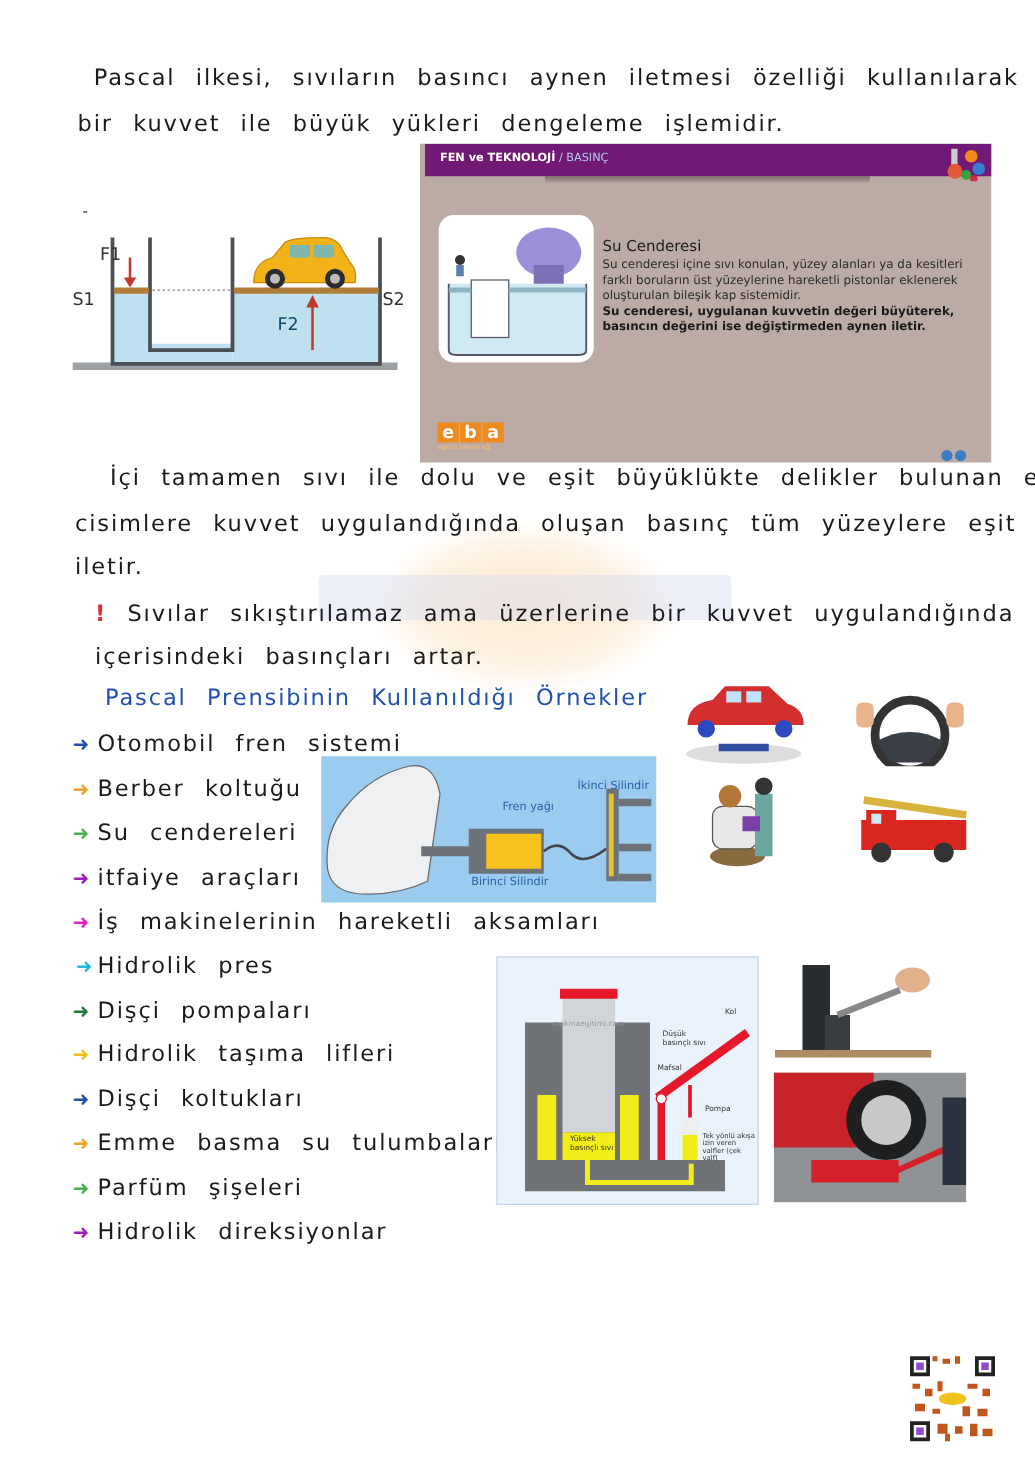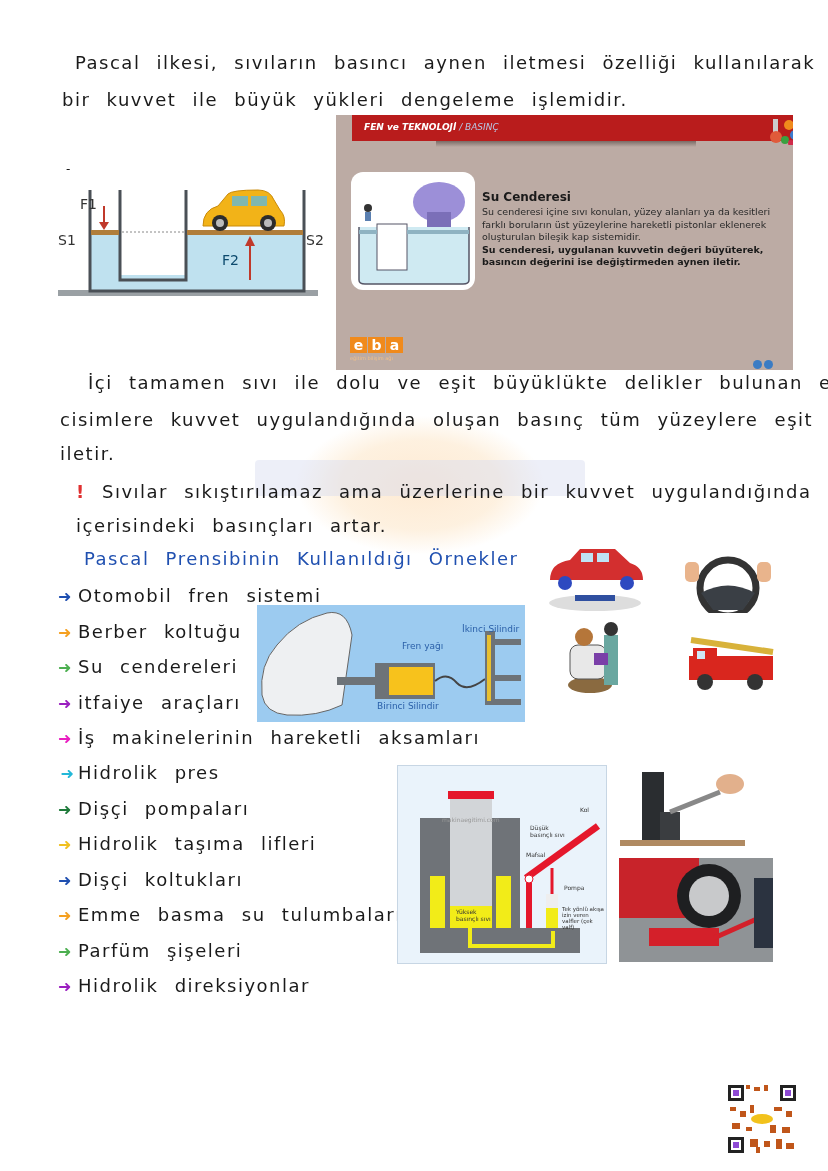--- a/index.html
+++ b/index.html
@@ -8,26 +8,26 @@
   .hand{font-family:"DejaVu Sans",sans-serif;font-size:18px;letter-spacing:1.5px;word-spacing:9px;color:#1a1a1a;position:absolute;white-space:nowrap;}
   .abs{position:absolute;}
   
   .wm{position:absolute;left:255px;top:415px;width:330px;height:150px;}
   .wm-sun{position:absolute;left:40px;top:0;width:250px;height:140px;border-radius:50%;
           background:radial-gradient(ellipse at center,#fde3c4 0%,#fdecd5 45%,rgba(255,255,255,0) 70%);opacity:.75;}
   .wm-band{position:absolute;left:0;top:45px;width:330px;height:36px;background:rgba(215,220,240,.45);border-radius:4px;}
   .wm-text{position:absolute;left:50px;top:46px;font-size:28px;font-weight:bold;color:rgba(170,175,200,.55);letter-spacing:1px;}
   
   .slide{position:absolute;left:336px;top:115px;width:457px;height:255px;background:#bcaba4;overflow:hidden;}
-  .slide-head{position:absolute;left:16px;top:0;width:100%;height:26px;background:#b91c1c;font-style:italic;}
+  .slide-head{position:absolute;left:4px;top:0;width:100%;height:26px;background:#701a75;}
   .slide-head .t1{position:absolute;left:12px;top:7px;font-size:9px;font-weight:bold;color:#fff;}
   .slide-head .t2{font-weight:normal;color:#b8c8e6;}
   .slide-shadow{position:absolute;left:100px;top:26px;width:260px;height:6px;background:linear-gradient(#7a6b66,rgba(188,171,164,0));}
   .slide-card{position:absolute;left:15px;top:57px;width:124px;height:118px;background:#fff;border-radius:12px;}
-  .slide-title{position:absolute;left:146px;top:75px;font-size:12px;font-weight:bold;color:#1a1a1a;}
+  .slide-title{position:absolute;left:146px;top:75px;font-size:12px;font-weight:normal;color:#1a1a1a;}
   .slide-body{position:absolute;left:146px;top:91px;width:300px;font-size:9.5px;line-height:12.5px;color:#2a2a2a;}
   .slide-bold{font-weight:bold;color:#1a1a1a;}
   .eba{position:absolute;left:14px;top:220px;}
   .eba-box{display:inline-block;width:17px;height:16px;background:#f08a1c;color:#fff;font-weight:bold;font-size:14px;text-align:center;line-height:16px;margin-right:1px;}
   .eba-sub{font-size:5px;color:#f2c08a;margin-top:1px;}
   .slide-nav{position:absolute;right:20px;top:239px;}
   .navbtn{display:inline-block;width:9px;height:9px;border-radius:50%;background:#3b7cc4;margin-left:2px;}
   
   .labelsm{position:absolute;font-size:9px;color:#2a5fa8;}
   .pin{font-size:9px;color:#333;}

